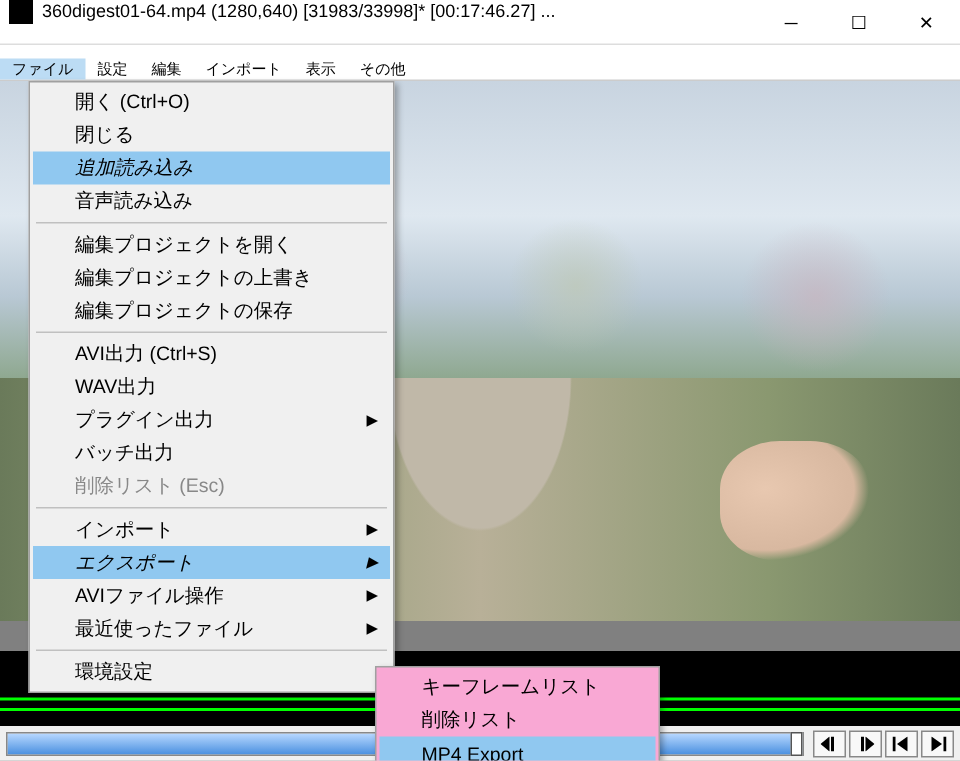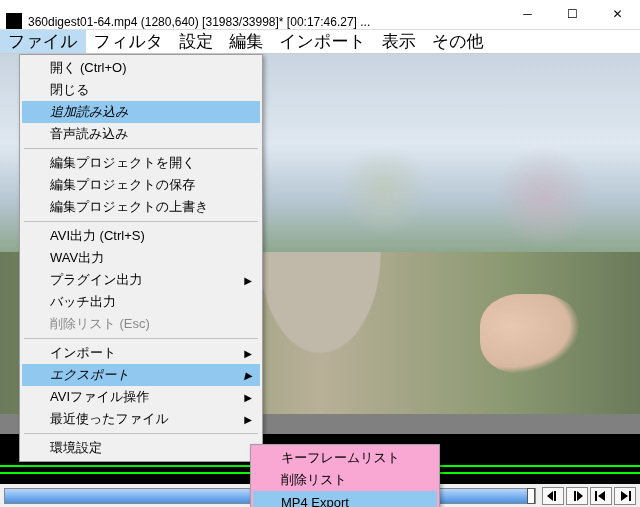--- a/index.html
+++ b/index.html
@@ -1,24 +1,24 @@
 <!DOCTYPE html>
 <html><head>
 <meta charset="utf-8">
 <style>
 * { margin: 0; padding: 0; box-sizing: border-box; font-family: "Yu Gothic UI", "Meiryo", sans-serif; }
 body { width: 640px; height: 507px; overflow: hidden; background: #fff; }
 
-.titlebar { height: 30px; background: #fff; display: flex; align-items: flex-end; border-bottom: 1px solid #ddd; }
+.titlebar { height: 30px; background: #fff; display: flex; align-items: flex-start; border-bottom: 1px solid #ddd; }
 .titlebar .app-icon { width: 16px; height: 16px; background: #000; margin: 0 6px; }
 .titlebar .title { flex: 1; font-size: 12px; color: #000; white-space: nowrap; overflow: hidden; text-overflow: ellipsis; }
 .titlebar .winbtns { display: flex; }
 .titlebar .winbtn { width: 45px; height: 30px; display: flex; align-items: center; justify-content: center; font-size: 12px; color: #000; }
 
-.menubar { height: 24px; background: #fff; display: flex; align-items: flex-end; border-bottom: 1px solid #ccc; font-size: 17px; }
+.menubar { height: 24px; background: #fff; display: flex; align-items: flex-end; border-bottom: 1px solid #ccc; font-size: 10px; }
 .menubar .menuitem { padding: 0 8px; display: flex; align-items: center; color: #000; }
 .menubar .menuitem.active { background: #bcdcf4; }
 
 .workspace { position: relative; height: 453px; background: #f0f0f0; }
 
 .video-area { position: absolute; left: 0; top: 0; width: 640px; height: 380px; background: #808080; overflow: hidden; }
 .preview {
   position: absolute; left: 0; top: 0; width: 640px; height: 360px;
   background:
     radial-gradient(circle at 50% 85%, #7a6a5a 0%, #7a6a5a 18%, transparent 19%),
@@ -77,21 +77,20 @@
   <div class="title">360digest01-64.mp4 (1280,640) [31983/33998]* [00:17:46.27] ...</div>
   <div class="winbtns">
     <div class="winbtn">─</div>
     <div class="winbtn">☐</div>
     <div class="winbtn close">✕</div>
   </div>
 </div>
 
 <div class="menubar">
   <div class="menuitem active">ファイル</div>
-  <div class="menuitem">フィルタ</div>
   <div class="menuitem">設定</div>
   <div class="menuitem">編集</div>
   <div class="menuitem">インポート</div>
   <div class="menuitem">表示</div>
   <div class="menuitem">その他</div>
 </div>
 
 <div class="workspace">
 
   <div class="video-area">
@@ -135,22 +134,22 @@
     </div>
   </div>
 
   <div class="dropdown">
     <div class="ditem">開く (Ctrl+O)</div>
     <div class="ditem">閉じる</div>
     <div class="ditem hl">追加読み込み</div>
     <div class="ditem">音声読み込み</div>
     <div class="sep"></div>
     <div class="ditem">編集プロジェクトを開く</div>
+    <div class="ditem">編集プロジェクトの上書き</div>
     <div class="ditem">編集プロジェクトの保存</div>
-    <div class="ditem">編集プロジェクトの上書き</div>
     <div class="sep"></div>
     <div class="ditem">AVI出力 (Ctrl+S)</div>
     <div class="ditem">WAV出力</div>
     <div class="ditem">
         <span>プラグイン出力</span>
         <span class="arrow">▶</span>
       </div>
     <div class="ditem">バッチ出力</div>
     <div class="ditem disabled">削除リスト (Esc)</div>
     <div class="sep"></div>

